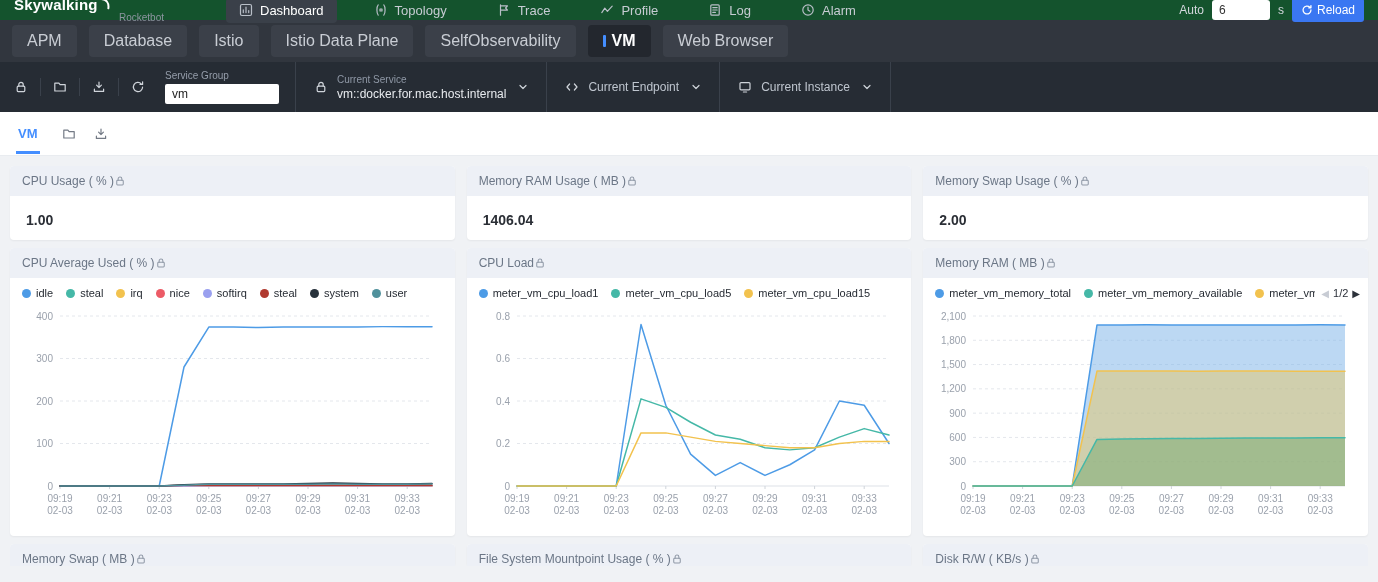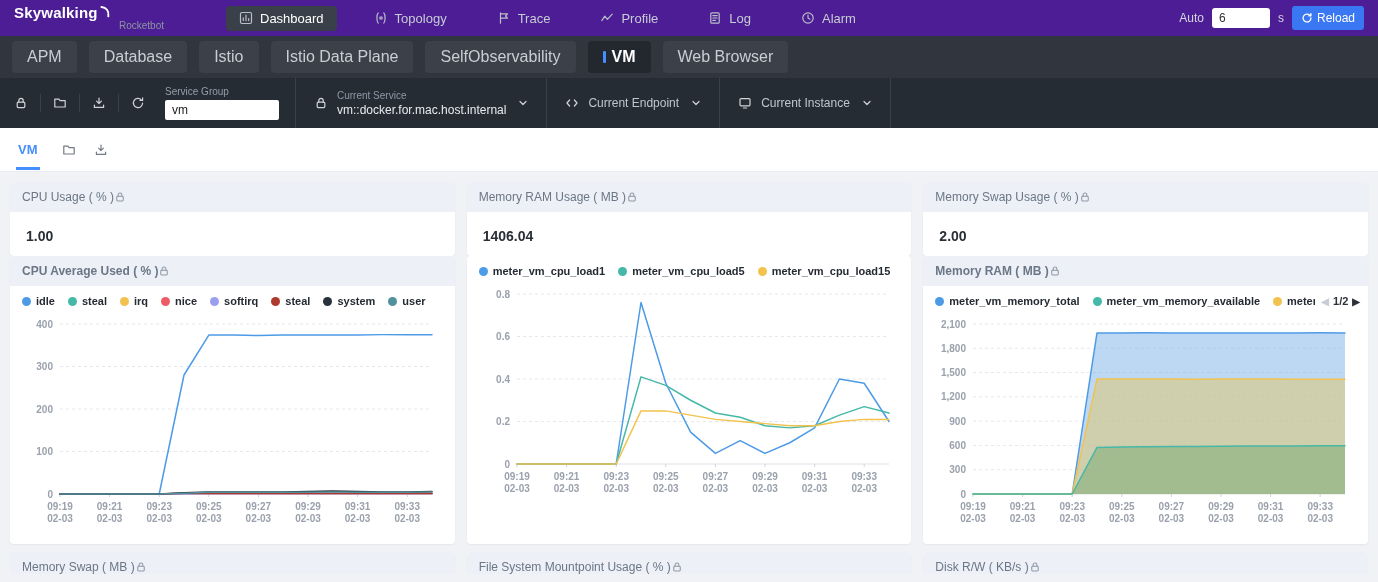--- a/index.html
+++ b/index.html
@@ -1,21 +1,21 @@
 <!DOCTYPE html>
 <html><head>
 <meta charset="utf-8">
 <style>
   html,body{margin:0;padding:0;}
   body{width:1378px;height:582px;overflow:hidden;background:#f0f2f5;font-family:"Liberation Sans",sans-serif;-webkit-font-smoothing:antialiased;}
   .icon svg{width:14px;height:14px;fill:none;stroke:currentColor;stroke-width:1.2;stroke-linecap:round;stroke-linejoin:round;display:block;}
   .icon.sm svg{width:10px;height:10px;}
 
   
-  .navbar{height:36px;background:#4c1d95;display:flex;align-items:center;padding:0 14px;}
+  .navbar{height:20px;background:#14532d;display:flex;align-items:center;padding:0 14px;}
   .logo{display:flex;flex-direction:column;line-height:1.05;min-width:150px;}
   .logo-line{display:flex;align-items:flex-start;gap:1px;}
   .logo-title{color:#fff;font-weight:bold;font-size:15px;letter-spacing:.2px;}
   .logo-swoosh svg{width:13px;height:13px;display:block;}
   .logo-sub{color:#8d95a0;font-size:10px;text-align:right;}
   .nav-menu{display:flex;gap:24px;margin-left:62px;align-items:center;}
   .nav-item{display:flex;align-items:center;gap:7px;color:#c7ccd3;font-size:13px;padding:5px 13px;border-radius:4px;cursor:pointer;}
   .nav-item.active{background:#3a4049;color:#fff;}
   .nav-item .icon{color:#b9bfc8;}
   .nav-right{margin-left:auto;display:flex;align-items:center;gap:8px;color:#d3d7dd;font-size:12px;}
@@ -48,21 +48,21 @@
   .chev{color:#aeb6c2;margin-left:3px;}
 
   
   .page-tabs{height:43px;background:#fff;display:flex;align-items:center;padding:0 16px;gap:22px;border-bottom:1px solid #e9ecf0;}
   .vm-tab{color:#448eff;font-size:13px;font-weight:bold;padding:13px 2px 10px;border-bottom:3px solid #448eff;cursor:pointer;}
   .pt-icon{color:#737a85;cursor:pointer;display:flex;}
 
   
   .content{padding:10px 10px 0;}
   .stat-row,.chart-row,.partial-row{display:flex;gap:12px;}
-  .chart-row{font-weight:bold;}
+  .chart-row{margin-top:8px;}
   .partial-row{margin-top:8px;height:22px;overflow:hidden;}
   .card{background:#fff;border-radius:4px;flex:1;box-shadow:0 1px 2px rgba(0,0,0,.05);min-width:0;}
   .card-header{height:30px;background:#edf0f6;border-radius:4px 4px 0 0;display:flex;align-items:center;padding:0 12px;}
   .card-title{font-size:12px;color:#6b7686;white-space:nowrap;overflow:hidden;}
   .lock{color:#8f98a6;cursor:pointer;}
   .lock svg{width:12px;height:12px;}
   .stat-card{height:74px;}
   .stat-value{font-size:14px;font-weight:bold;color:#2a2e35;padding:16px;}
   .chart-card{height:288px;display:flex;flex-direction:column;}
   .legend{display:flex;align-items:center;gap:13px;padding:9px 12px 3px;font-size:11px;color:#262b33;white-space:nowrap;overflow:hidden;position:relative;}
@@ -416,20 +416,29 @@
           <polyline points="40,182 64.8,182 89.6,182 114.4,182 139.2,182 164,181.57500000000002 188.8,181.57500000000002 213.6,181.57500000000002 238.4,181.57500000000002 263.2,181.57500000000002 288,181.57500000000002 312.8,181.57500000000002 337.6,181.57500000000002 362.4,181.57500000000002 387.2,181.57500000000002 412,181.57500000000002" fill="none" stroke="#45b8a7" stroke-width="1.5" stroke-linejoin="round" stroke-linecap="round"></polyline>
           <polyline points="40,182 64.8,182 89.6,182 114.4,182 139.2,182 164,182 188.8,182 213.6,182 238.4,182 263.2,182 288,182 312.8,182 337.6,182 362.4,182 387.2,182 412,182" fill="none" stroke="#f2c24e" stroke-width="1.5" stroke-linejoin="round" stroke-linecap="round"></polyline>
           <polyline points="40,182 64.8,182 89.6,182 114.4,182 139.2,182 164,181.8725 188.8,181.7875 213.6,181.7875 238.4,181.7875 263.2,181.7875 288,181.7875 312.8,181.7875 337.6,181.7875 362.4,181.7875 387.2,181.7875 412,181.7875" fill="none" stroke="#ec5b66" stroke-width="1.5" stroke-linejoin="round" stroke-linecap="round"></polyline>
           <polyline points="40,182 64.8,182 89.6,182 114.4,182 139.2,182 164,181.91500000000002 188.8,181.8725 213.6,181.8725 238.4,181.8725 263.2,181.8725 288,181.8725 312.8,181.8725 337.6,181.8725 362.4,181.8725 387.2,181.8725 412,181.8725" fill="none" stroke="#9aa0ef" stroke-width="1.5" stroke-linejoin="round" stroke-linecap="round"></polyline>
           <polyline points="40,182 64.8,182 89.6,182 114.4,182 139.2,182 164,181.36249999999998 188.8,181.15 213.6,181.15 238.4,181.15 263.2,181.15 288,181.15 312.8,181.15 337.6,181.15 362.4,181.15 387.2,181.15 412,181.15" fill="none" stroke="#b0392f" stroke-width="1.5" stroke-linejoin="round" stroke-linecap="round"></polyline>
           <polyline points="40,182 64.8,182 89.6,182 114.4,182 139.2,182 164,180.725 188.8,179.875 213.6,179.875 238.4,179.875 263.2,179.875 288,179.45 312.8,179.025 337.6,179.45 362.4,179.875 387.2,179.875 412,179.45" fill="none" stroke="#27313b" stroke-width="1.5" stroke-linejoin="round" stroke-linecap="round"></polyline>
           <polyline points="40,182 64.8,182 89.6,182 114.4,182 139.2,182 164,181.15 188.8,180.3 213.6,180.3 238.4,180.3 263.2,180.3 288,180.3 312.8,179.875 337.6,180.3 362.4,180.3 387.2,180.3 412,179.875" fill="none" stroke="#50919c" stroke-width="1.5" stroke-linejoin="round" stroke-linecap="round"></polyline>
         </svg>
    </div>
       <div class="card chart-card">
+     <div class="card-header">
+       <span class="card-title">CPU Load</span>
+       <span class="icon lock">
+            <svg viewBox="0 0 14 14">
+              <rect x="3.2" y="6.2" width="7.6" height="5.4" rx="1"></rect>
+              <path d="M4.8 6.2V4.6a2.2 2.2 0 0 1 4.4 0v1.6"></path>
+            </svg>
+          </span>
+     </div>
      <div class="legend">
           <span class="legend-item">
        <span class="dot" style="background:#4d9be6"></span>
        <span>meter_vm_cpu_load1</span>
      </span>
           <span class="legend-item">
        <span class="dot" style="background:#45b8a7"></span>
        <span>meter_vm_cpu_load5</span>
      </span>
           <span class="legend-item">

